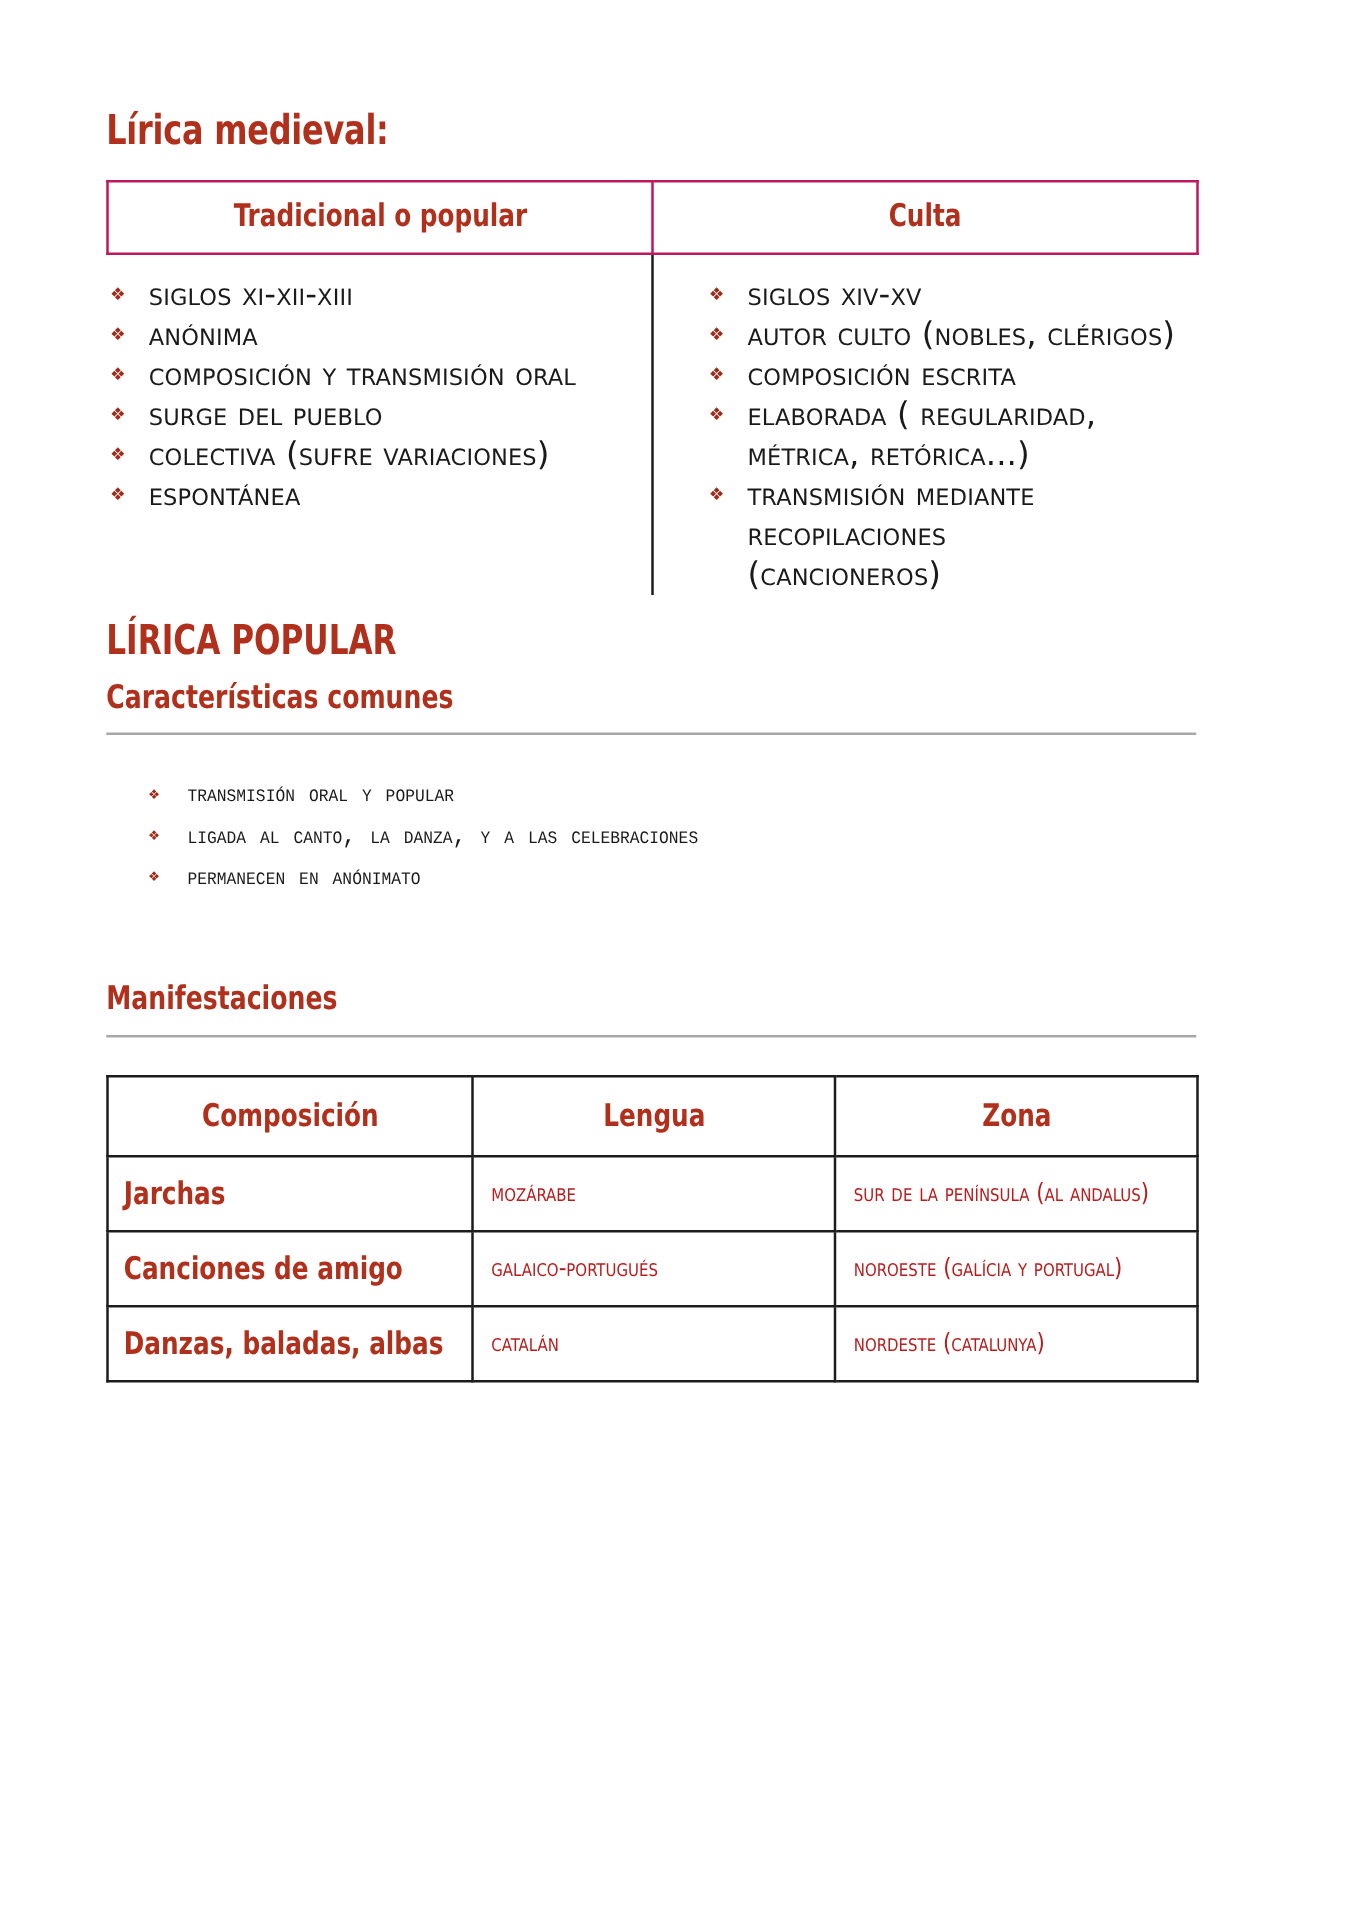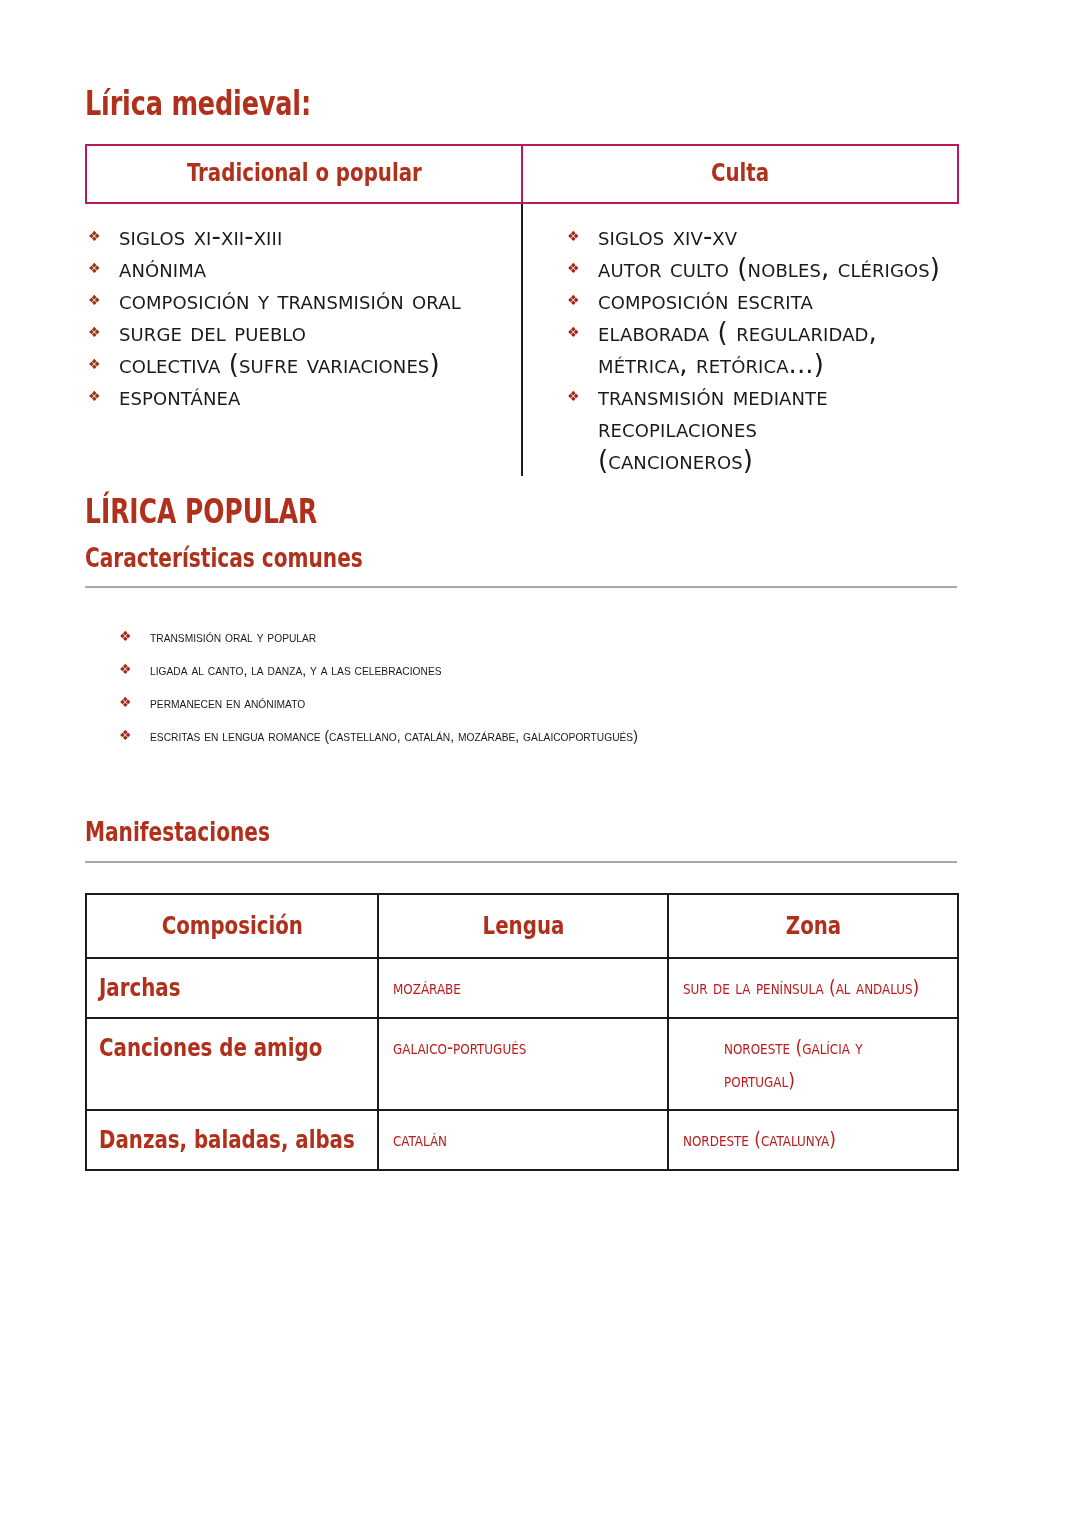--- a/index.html
+++ b/index.html
@@ -135,22 +135,22 @@
     font-family: "DejaVu Sans", "Liberation Sans", sans-serif;
     font-size: 26px;
     line-height: 32px;
     letter-spacing: 0.1px;
   }
   .list-wide > li { padding-left: 33px; }
   .list-wide > li::before { font-size: 13px; top: 0px; }
 
   
   .list-narrow {
-    font-family: Liberation Sans, sans-serif;
-    font-size: 15px;
+    font-family: Liberation Mono, monospace;
+    font-size: 20px;
     line-height: 33px;
     letter-spacing: 0px;
   }
   .list-narrow > li {
     padding-left: 32px;
   }
   .list-narrow > li::before { font-size: 14px; }
   .list-narrow .txt {
     display: inline-block;
     transform: scaleX(0.93);
@@ -277,21 +277,20 @@
 
     <div style="height:14px;"></div>
     <div class="rule"></div>
 
     <div style="height:32px;"></div>
 
     <ul class="bl list-narrow" style="padding-left:32px;">
       <li><span class="txt">Transmisión oral y popular</span></li>
       <li><span class="txt">Ligada al canto, la danza, y a las celebraciones</span></li>
       <li><span class="txt">Permanecen en anónimato</span></li>
-      <li><span class="txt">Escritas en lengua romance (castellano, catalán, mozárabe, galaicoportugués)</span></li>
     </ul>
 
     <div style="height:66px;"></div>
 
     <h3 class="h2">Manifestaciones</h3>
 
     <div style="height:14px;"></div>
     <div class="rule"></div>
 
     <div style="height:30px;"></div>
@@ -328,21 +327,21 @@
           </td>
         </tr>
         <tr class="row-tall">
           <td>
             <span class="cell-name"><span>Canciones de amigo</span></span>
           </td>
           <td>
             <span class="cell-plain"><span>Galaico-portugués</span></span>
           </td>
           <td>
-            <span class="cell-plain" style="margin-left:41px;"><span>Noroeste (galícia y portugal)</span></span>
+            <span class="cell-plain" style=""><span>Noroeste (galícia y portugal)</span></span>
           </td>
         </tr>
         <tr class="row-short">
           <td>
             <span class="cell-name"><span>Danzas, baladas, albas</span></span>
           </td>
           <td>
             <span class="cell-plain"><span>Catalán</span></span>
           </td>
           <td>

